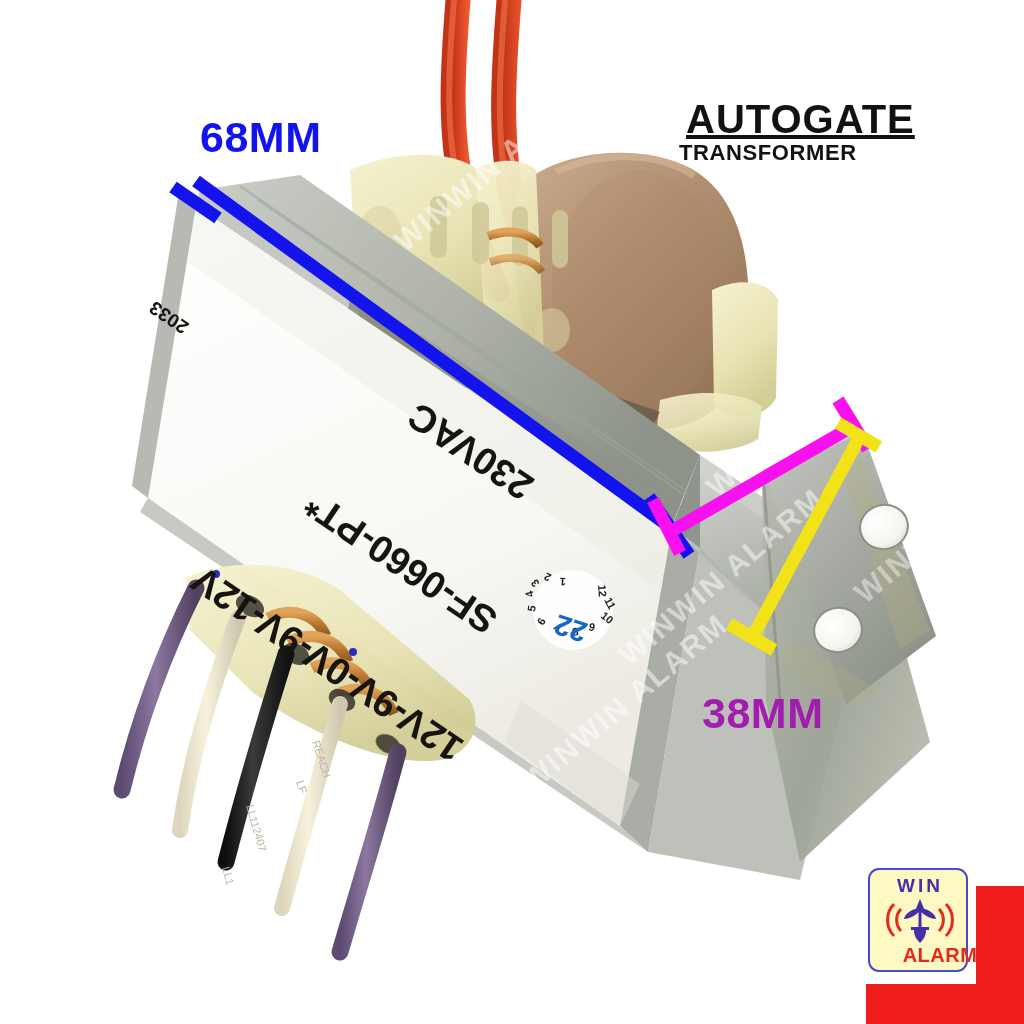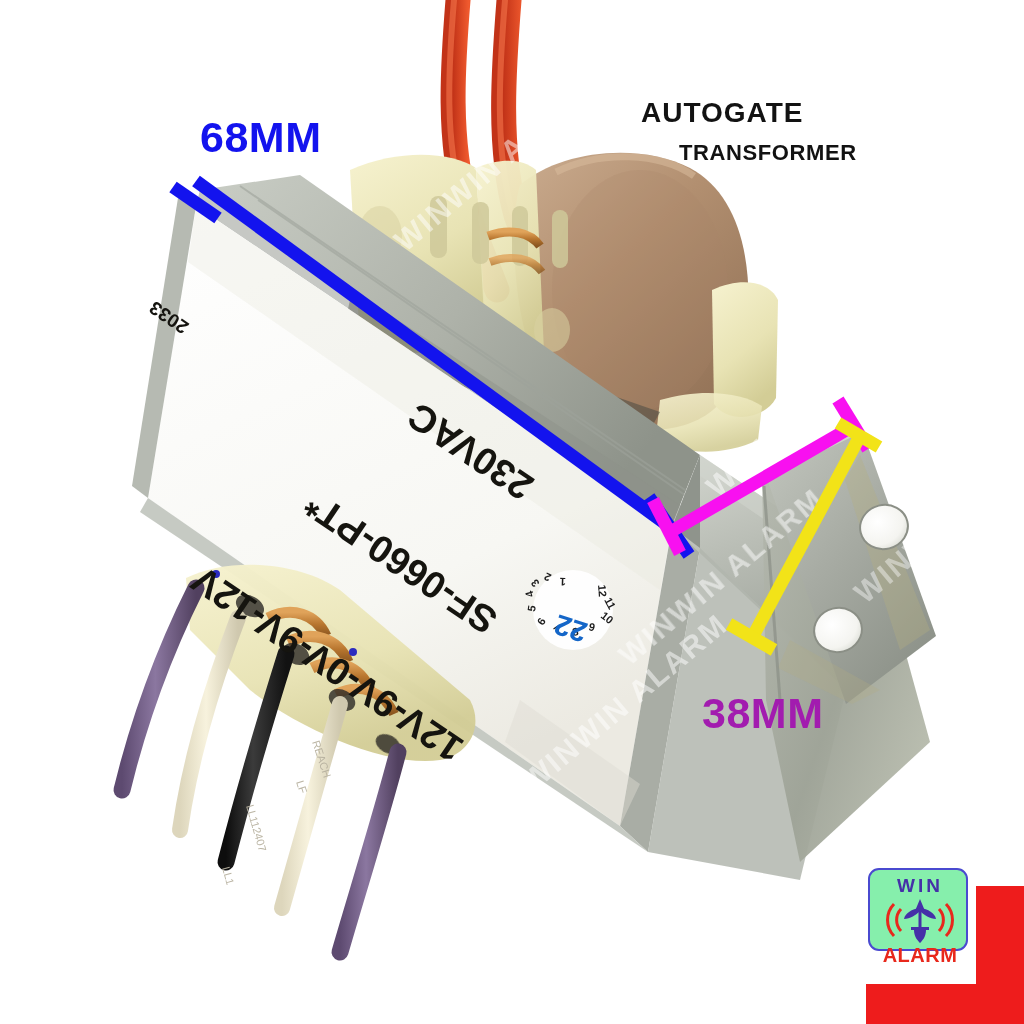--- a/index.html
+++ b/index.html
@@ -3,21 +3,21 @@
 <meta charset="utf-8">
 <style>
   html,body{margin:0;padding:0;background:#fff;}
   body{width:1024px;height:1024px;overflow:hidden;
        font-family:"Liberation Sans",sans-serif;}
   #stage{position:relative;width:1024px;height:1024px;background:#ffffff;overflow:hidden;}
 
   
   .hd{position:absolute;color:#121212;font-weight:bold;letter-spacing:.5px;
       white-space:nowrap;line-height:1;}
-  #hd1{left:641px;top:99px;font-size:28px;letter-spacing:1px;}
+  #hd1{left:686px;top:99px;font-size:40px;letter-spacing:1px;text-decoration:underline;}
   #hd2{left:679px;top:142px;font-size:22px;letter-spacing:.6px;}
 
   
   .dim{position:absolute;font-weight:bold;white-space:nowrap;line-height:1;
        font-size:43px;letter-spacing:.5px;}
   #dim68{left:200px;top:116px;color:#1313ee;}
   #dim58{left:812px;top:345px;color:#f810f0;}
   #dim38{left:702px;top:692px;color:#a21caf;}
 
   
@@ -25,27 +25,27 @@
 
   
   #photo{position:absolute;left:0;top:0;width:1024px;height:1024px;}
   .wmd{position:absolute;color:#ffffff;opacity:.5;font-weight:bold;
       font-size:30px;letter-spacing:2px;white-space:nowrap;
       transform-origin:left top;pointer-events:none;}
 
   
   #logoblock{position:absolute;left:858px;top:862px;width:166px;height:162px;}
   #redcorner{position:absolute;left:0;top:0;width:166px;height:162px;}
-  #logocard{position:absolute;left:10px;top:6px;width:100px;height:83px;
-            background:#86efac;border:2px solid #4a4ad0;border-radius:11px;
+  #logocard{position:absolute;left:10px;top:6px;width:100px;height:104px;
+            background:#fef9c3;border:2px solid #4a4ad0;border-radius:11px;
             box-sizing:border-box;}
   #logoWin{position:absolute;left:0;top:5px;width:100px;text-align:center;
            color:#4530a8;font-weight:bold;font-size:19px;letter-spacing:3px;}
   #logoAlarm{position:absolute;left:0;top:74px;width:100px;text-align:center;
-           color:#e8281c;font-weight:bold;font-size:20px;letter-spacing:.5px;}
+           color:#e8281c;font-weight:bold;font-size:20px;letter-spacing:.5px;padding-left:20px;}
   #logoIcon{position:absolute;left:14px;top:25px;width:72px;height:50px;}
 </style>
 </head>
 <body>
 
 <div id="stage">
 
   <svg id="photo" viewBox="0 0 1024 1024">
     <defs>
       <linearGradient id="gLam" x1="0" y1="0" x2="0.3" y2="1">

